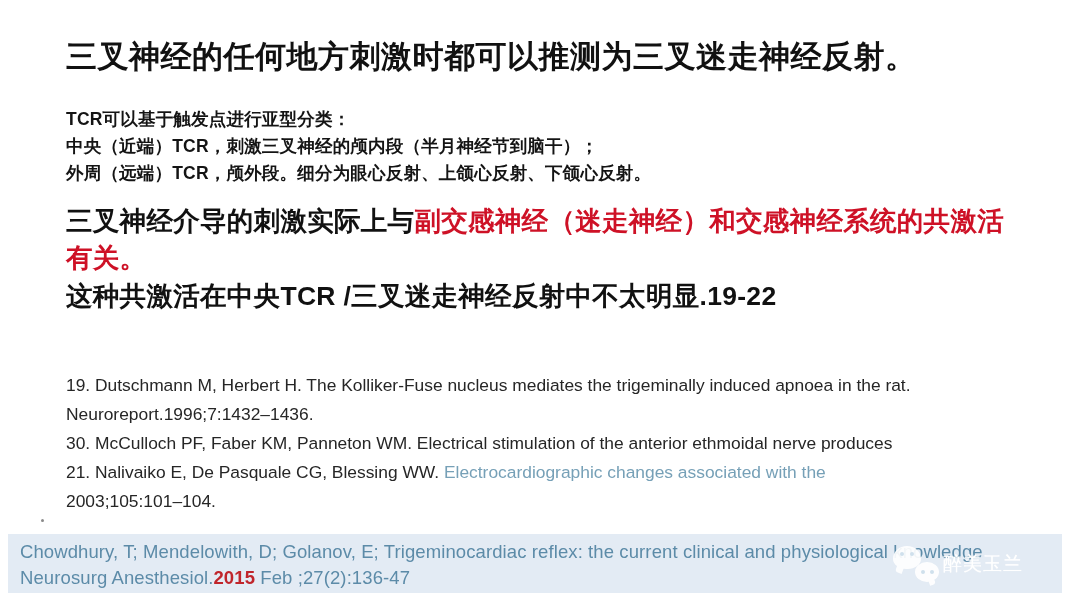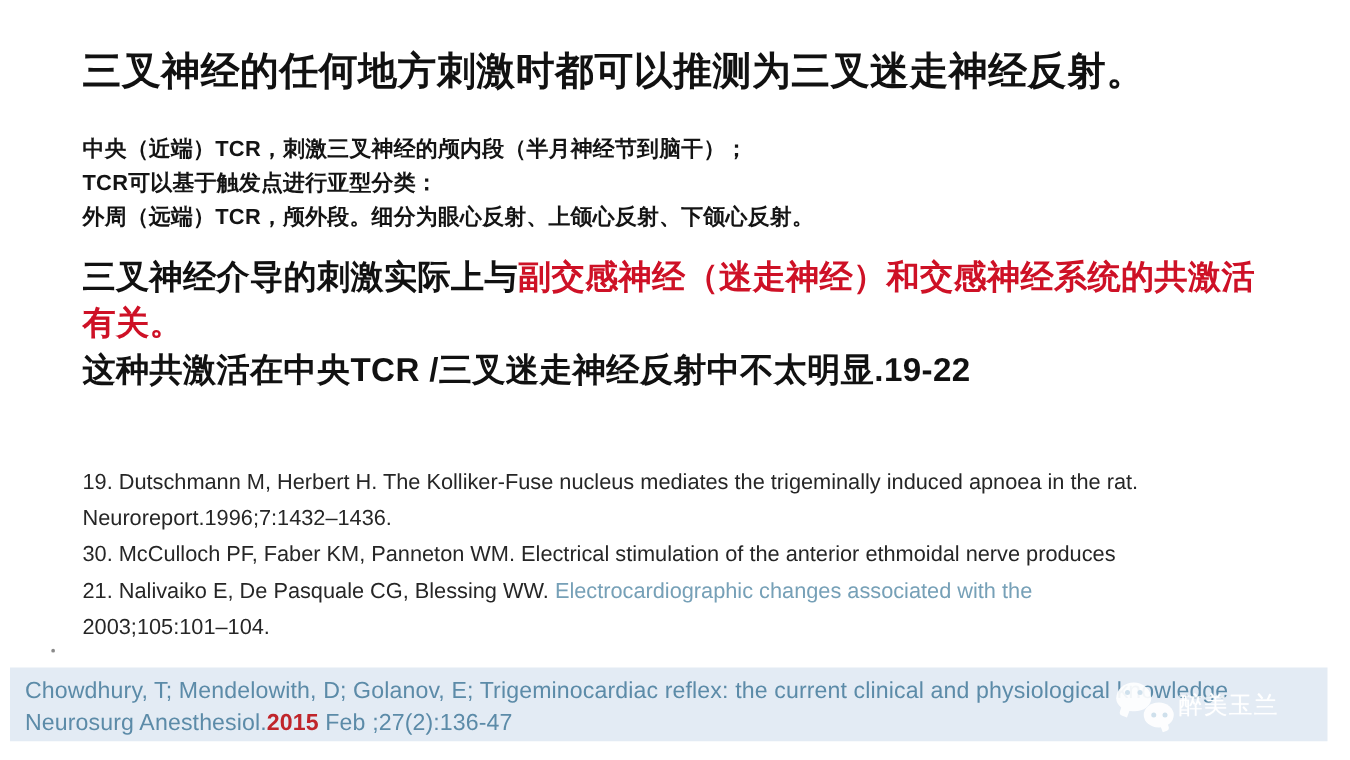--- a/index.html
+++ b/index.html
@@ -193,22 +193,22 @@
   }
 </style>
 </head>
 <body>
 
 <div class="slide">
 
   <div class="heading">三叉神经的任何地方刺激时都可以推测为三叉迷走神经反射。</div>
 
   <div class="subblock">
+    <div>TCR可以基于触发点进行亚型分类：</div>
     <div>中央（近端）TCR，刺激三叉神经的颅内段（半月神经节到脑干）；</div>
-    <div>TCR可以基于触发点进行亚型分类：</div>
     <div>外周（远端）TCR，颅外段。细分为眼心反射、上颌心反射、下颌心反射。</div>
   </div>
 
   <div class="emphasis">
     <span>三叉神经介导的刺激实际上与</span><span class="red">副交感神经（迷走神经）和交感神经系统的共激活有关。</span>
     <span class="line3">这种共激活在中央TCR /三叉迷走神经反射中不太明显.19-22</span>
   </div>
 
   <div class="refs">
     <p>19. Dutschmann M, Herbert H. The Kolliker-Fuse nucleus mediates the trigeminally induced apnoea in the rat.</p>

